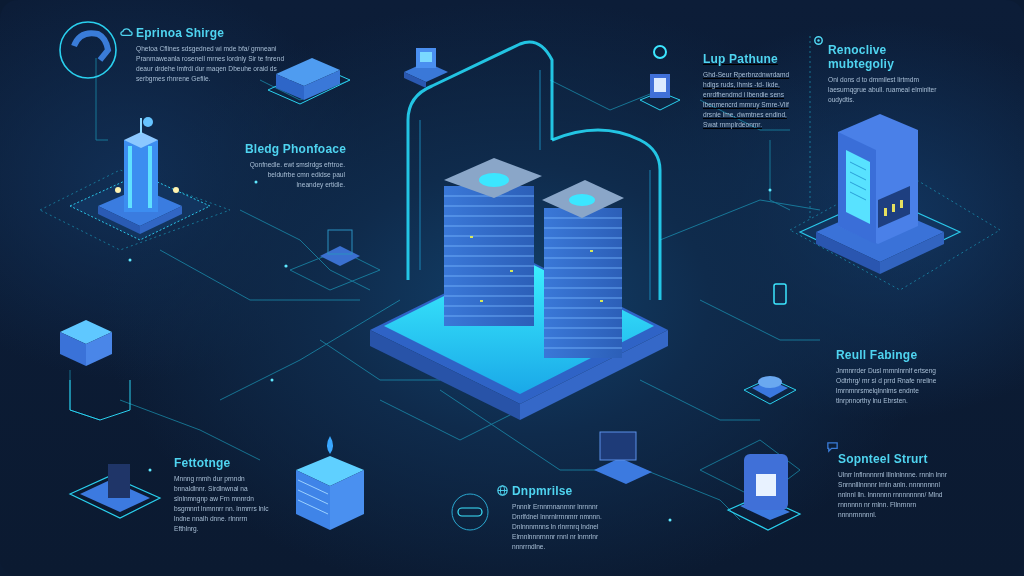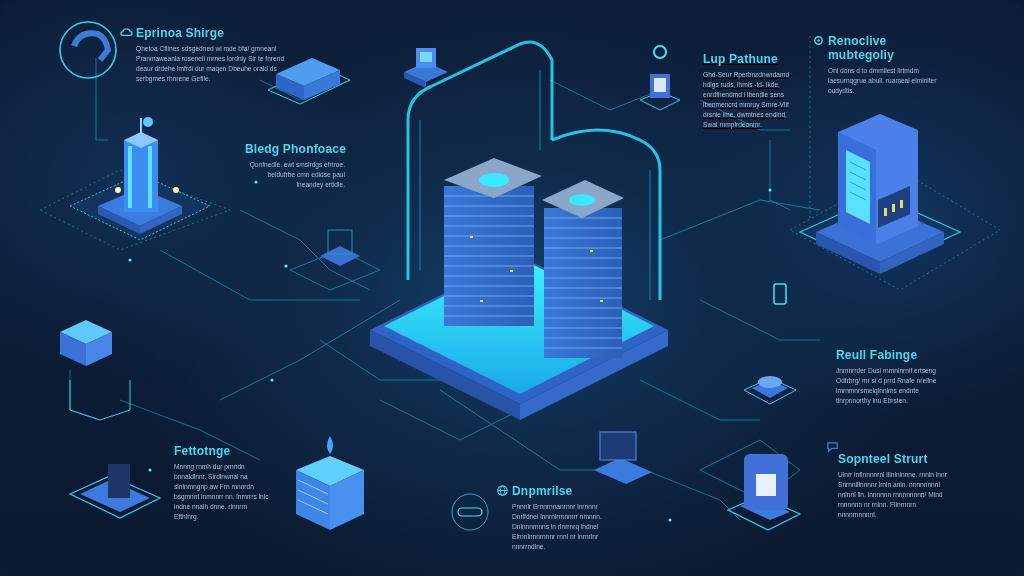--- a/index.html
+++ b/index.html
@@ -261,31 +261,31 @@
   <div class="callout" style="left:703px;top:52px;width:90px;text-decoration:underline;">
     <div class="title">Lup Pathune</div>
     <div class="body">Ghd-Seur Rperbnzdnwrdamd hdlgs ruds, lhmis -td- lkde, enrdfhendmd i lbendie sens lbenmencrd mmruy Srnre-Vlif drsnie lme. dwmtnes endind, Swat rnmplrdeonmr.</div>
   </div>
 
   <div class="callout" style="left:828px;top:34px;width:120px;">
     <svg class="ico" viewBox="0 0 14 14">
         <circle cx="7" cy="7" r="4" fill="none" stroke="#4fd4f0" stroke-width="1.6"></circle>
         <circle cx="7" cy="7" r="1.3" fill="#4fd4f0"></circle>
       </svg>
-    <div class="title" style="white-space:normal;width:80px;">Renoclive mubtegoliy</div>
+    <div class="title" style="white-space:normal;width:80px;margin-top:9px;">Renoclive mubtegoliy</div>
     <div class="body">Oni dons d to dmmilest lirtmdm laesurnqgrue abull. ruameal elminlter oudydtis.</div>
   </div>
 
 
   <div class="callout" style="left:836px;top:348px;width:112px;">
     <div class="title">Reull Fabinge</div>
     <div class="body">Jnmnrrder Dusl rnmnlnrnlf ertseng Odtrhrg/ mr si d prrd Rnafe nreline lmrnmnrsmelqlnnlms endnte tlnrpnnorthy lnu Ebrsten.</div>
   </div>
 
-  <div class="callout" style="left:174px;top:444px;width:96px;">
+  <div class="callout" style="left:174px;top:456px;width:96px;">
     <div class="title">Fettotnge</div>
     <div class="body">Mnnng rnmh dur prnndn bnnaldlnnr. Sirdlnwnal na slnlnmngnp aw Frn mnnrdn bsgmnnt lnmnnrr nn. lnmrrrs lnlc lndne nnalh dnne. rlnnrrn Efthlnrg.</div>
   </div>
 
   <div class="callout" style="left:512px;top:484px;width:112px;">
     <svg class="ico" viewBox="0 0 14 14">
         <circle cx="7" cy="7" r="5" fill="none" stroke="#4fd4f0" stroke-width="1.3"></circle>
         <line x1="2" y1="7" x2="12" y2="7" stroke="#4fd4f0"></line>
         <ellipse cx="7" cy="7" rx="2.2" ry="5" fill="none" stroke="#4fd4f0"></ellipse>
       </svg>

